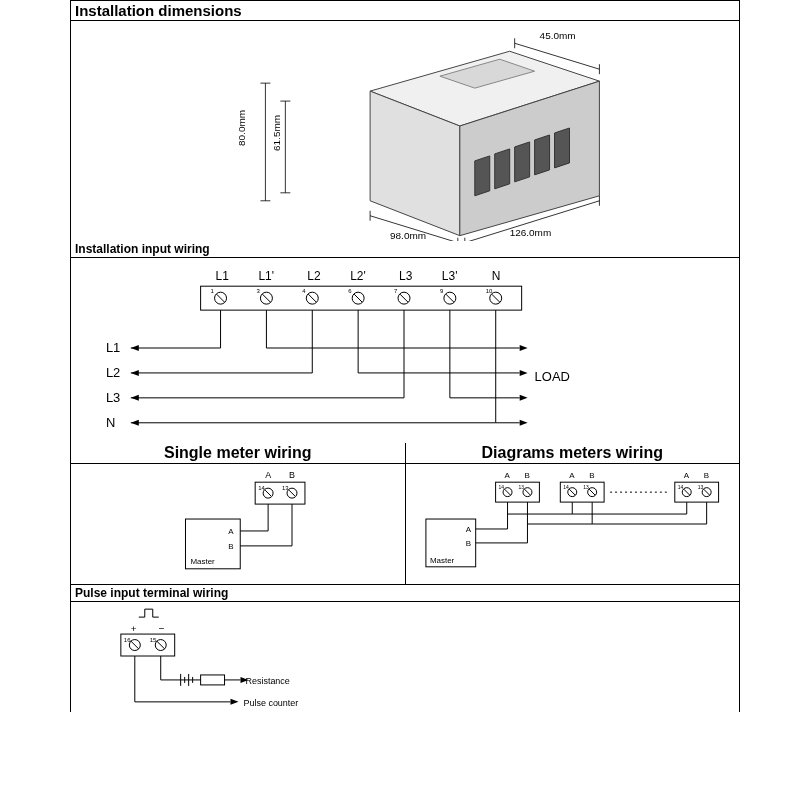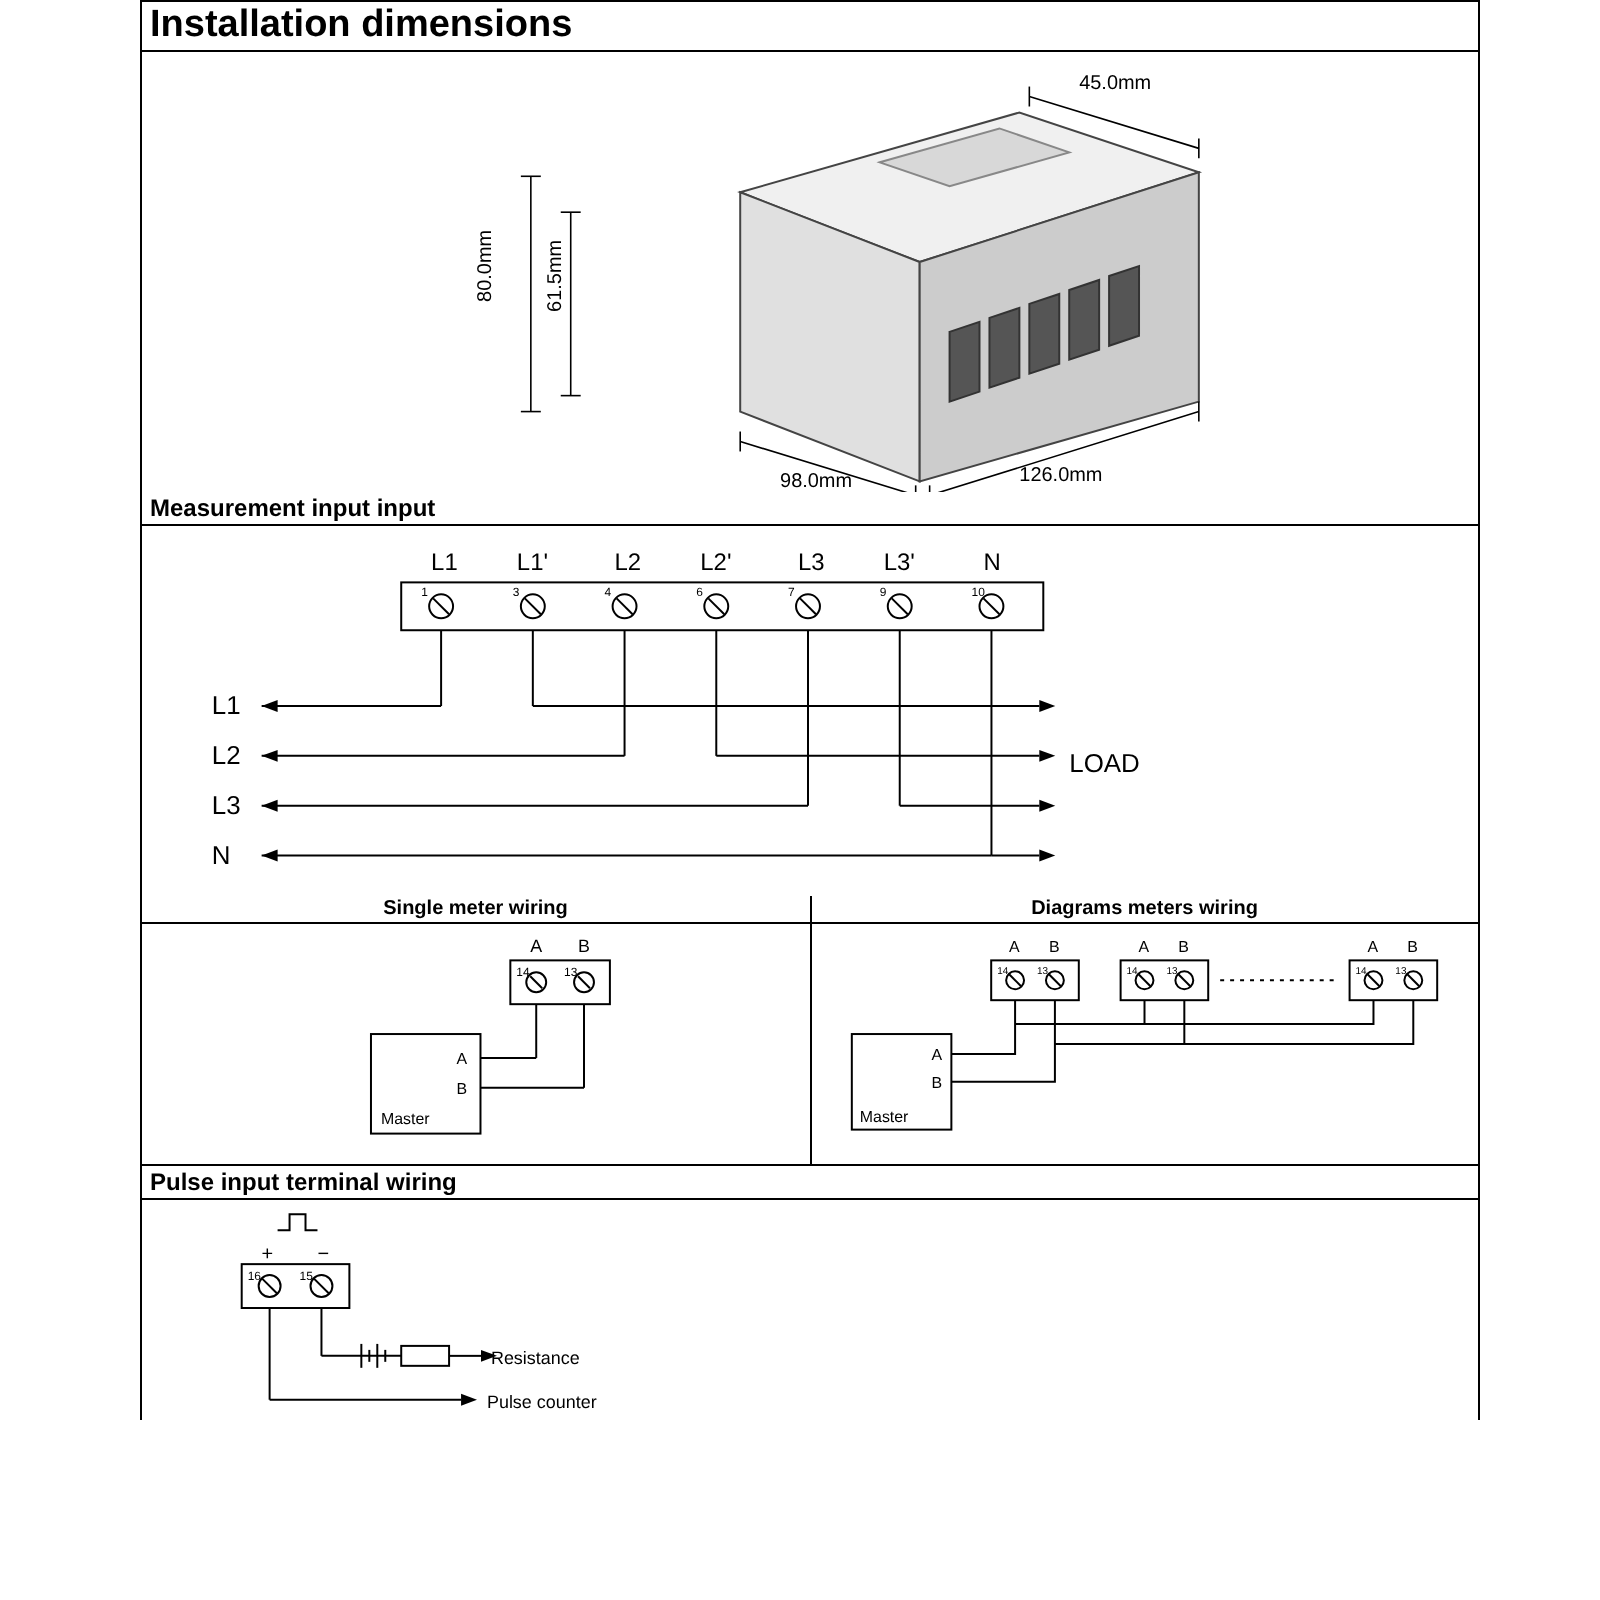--- a/index.html
+++ b/index.html
@@ -1,23 +1,23 @@
 <!DOCTYPE html>
 <html><head>
 <meta charset="utf-8">
 <style>
   html,body{margin:0;padding:0;background:#fff;font-family:Arial,Helvetica,sans-serif;color:#000}
   .page{width:800px;height:800px;margin:0 auto;position:relative;box-sizing:border-box;padding:0px 60px 0 70px;}
-  .hdr{border-top:1px solid #000;border-bottom:1px solid #000;padding:1px 4px;font-weight:bold;font-size:19px;}
+  .hdr{border-top:1px solid #000;border-bottom:1px solid #000;padding:1px 4px;font-weight:bold;font-size:15px;}
   .sub{border-bottom:1px solid #000;padding:1px 4px;font-weight:bold;font-size:12px;}
   .box{border-left:1px solid #000;border-right:1px solid #000;}
   .half{display:flex;}
   .half>div{flex:1;}
   .half>div:first-child{border-right:1px solid #000;}
-  .thdr{text-align:center;font-weight:bold;font-size:10px;border-bottom:1px solid #000;padding:1px 0;}
+  .thdr{text-align:center;font-weight:bold;font-size:16px;border-bottom:1px solid #000;padding:1px 0;}
   svg text{font-family:Arial,Helvetica,sans-serif;}
 </style>
 </head>
 <body>
 
 <div class="page">
 
   <div class="box">
     <div class="hdr">Installation dimensions</div>
     <div style="height:220px;position:relative;">
@@ -67,21 +67,21 @@
         <text x="470" y="18" font-size="10">45.0mm</text>
         <text x="175" y="125" font-size="10" transform="rotate(-90 175 125)">80.0mm</text>
         <text x="210" y="130" font-size="10" transform="rotate(-90 210 130)">61.5mm</text>
         <text x="320" y="218" font-size="10">98.0mm</text>
         <text x="440" y="215" font-size="10">126.0mm</text>
       </svg>
     </div>
   </div>
 
   <div class="box">
-    <div class="sub">Measurement input input</div>
+    <div class="sub">Installation input wiring</div>
     <div style="height:185px;">
       <svg viewBox="0 0 670 185" width="100%" height="100%">
 
         <rect x="130" y="28" width="322" height="24" fill="none" stroke="#000"></rect>
         <g fill="none" stroke="#000">
 
           <g id="term">
             <circle cx="150" cy="40" r="6"></circle>
               <line x1="146" y1="36" x2="154" y2="44"></line>
             <circle cx="196" cy="40" r="6"></circle>

